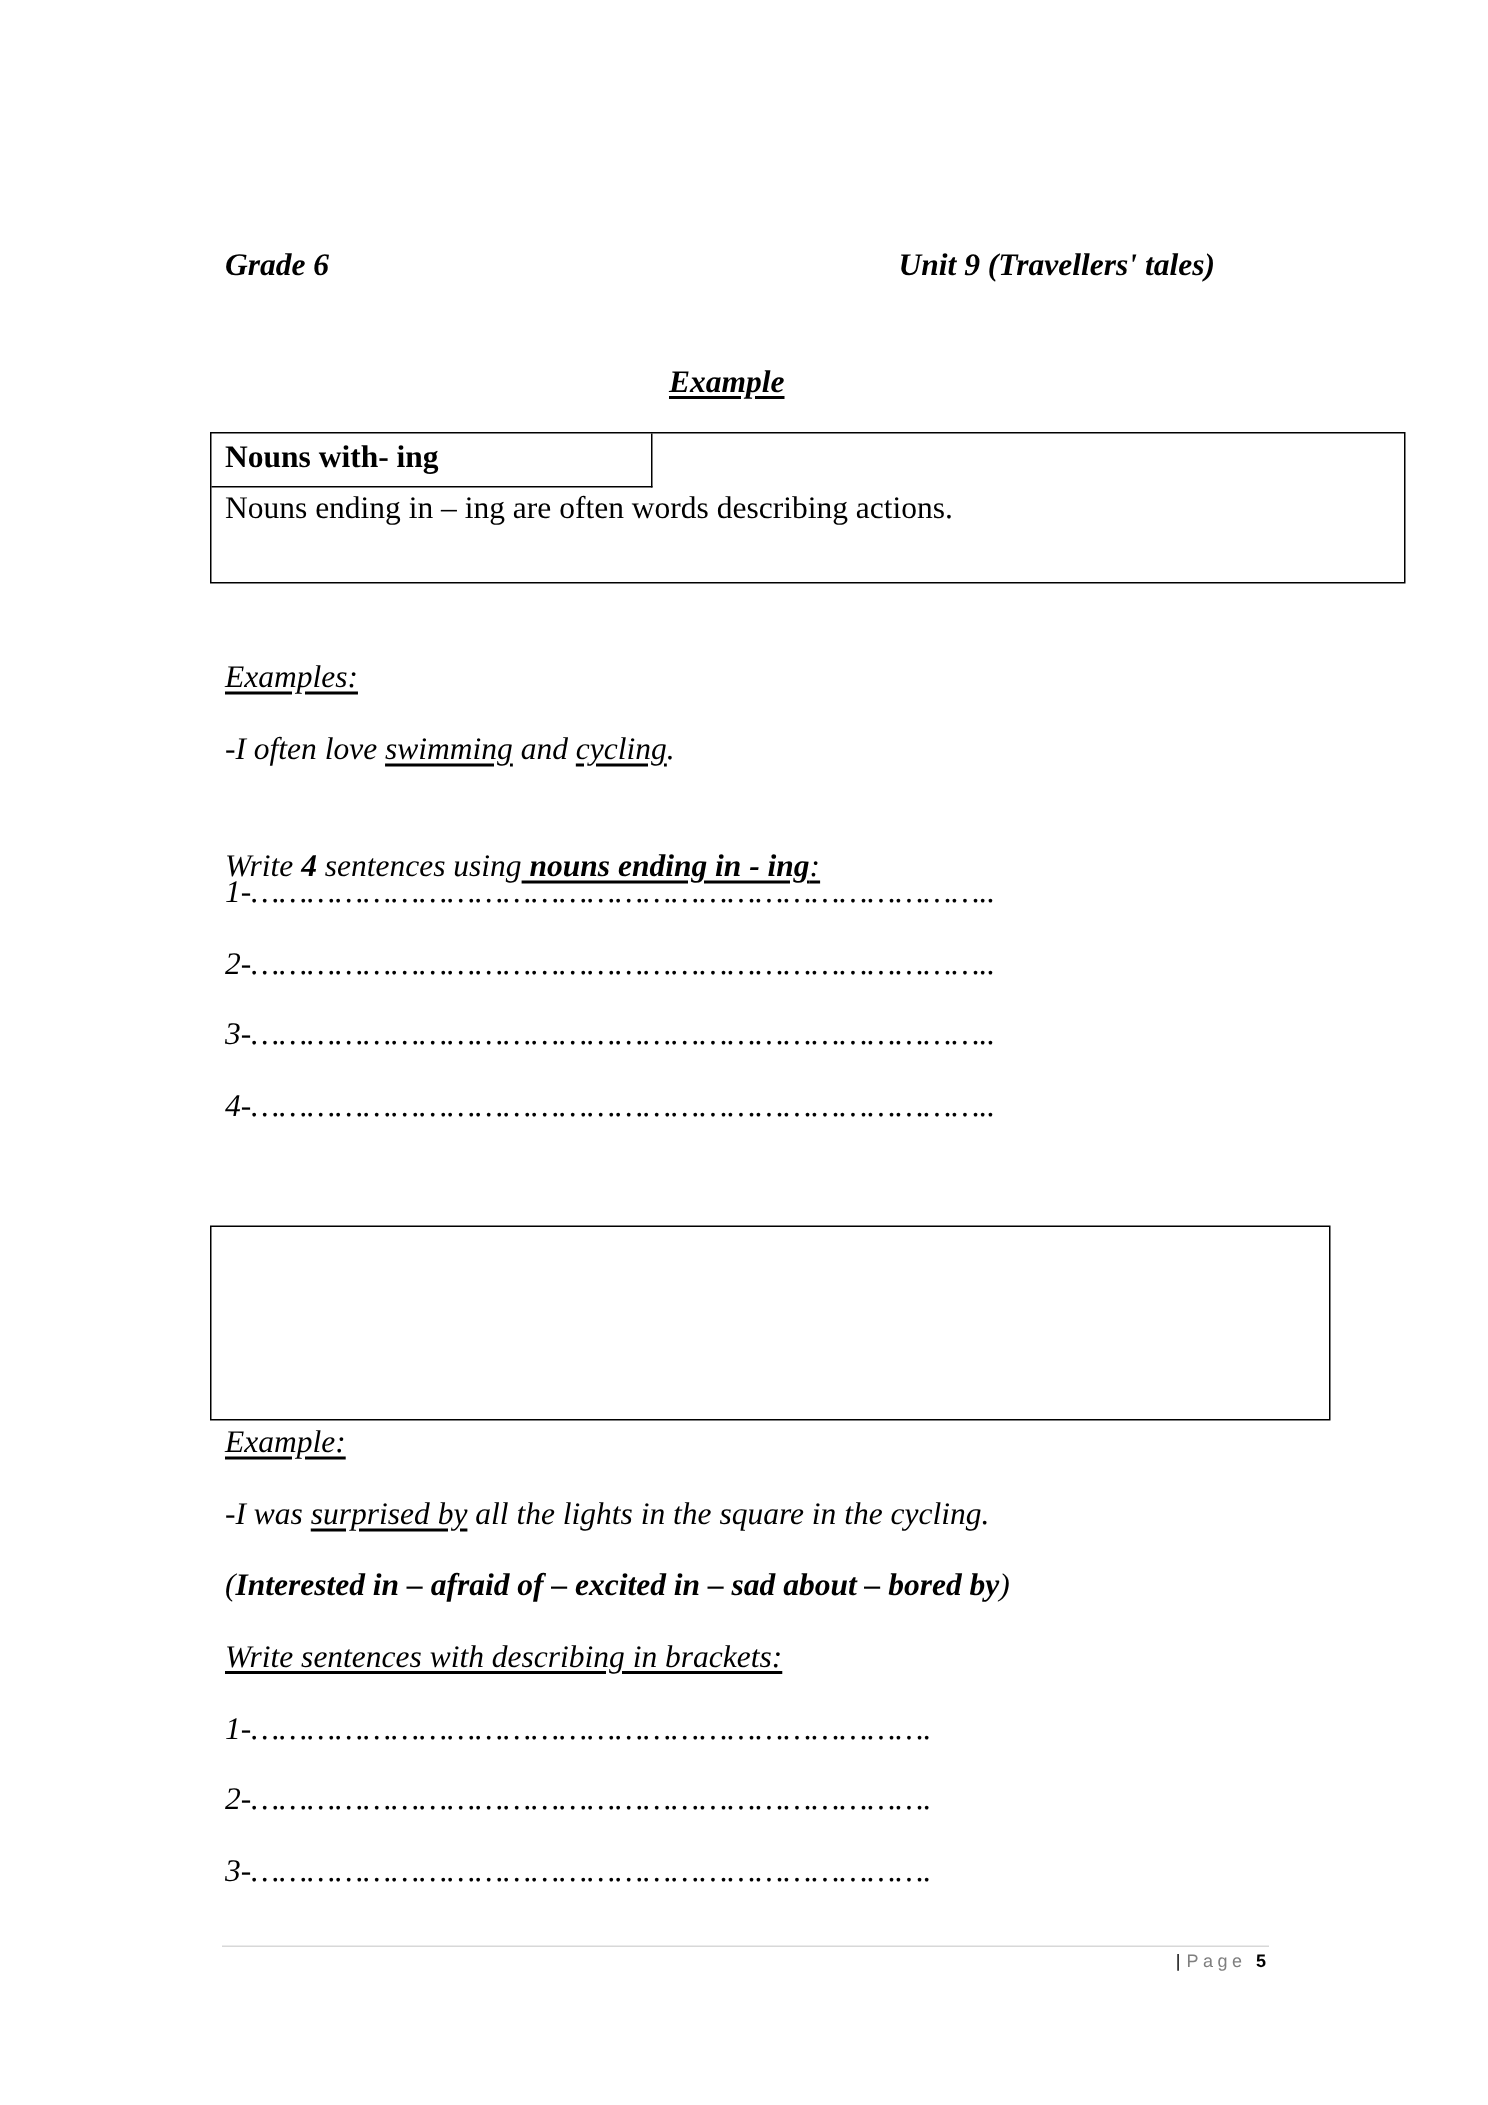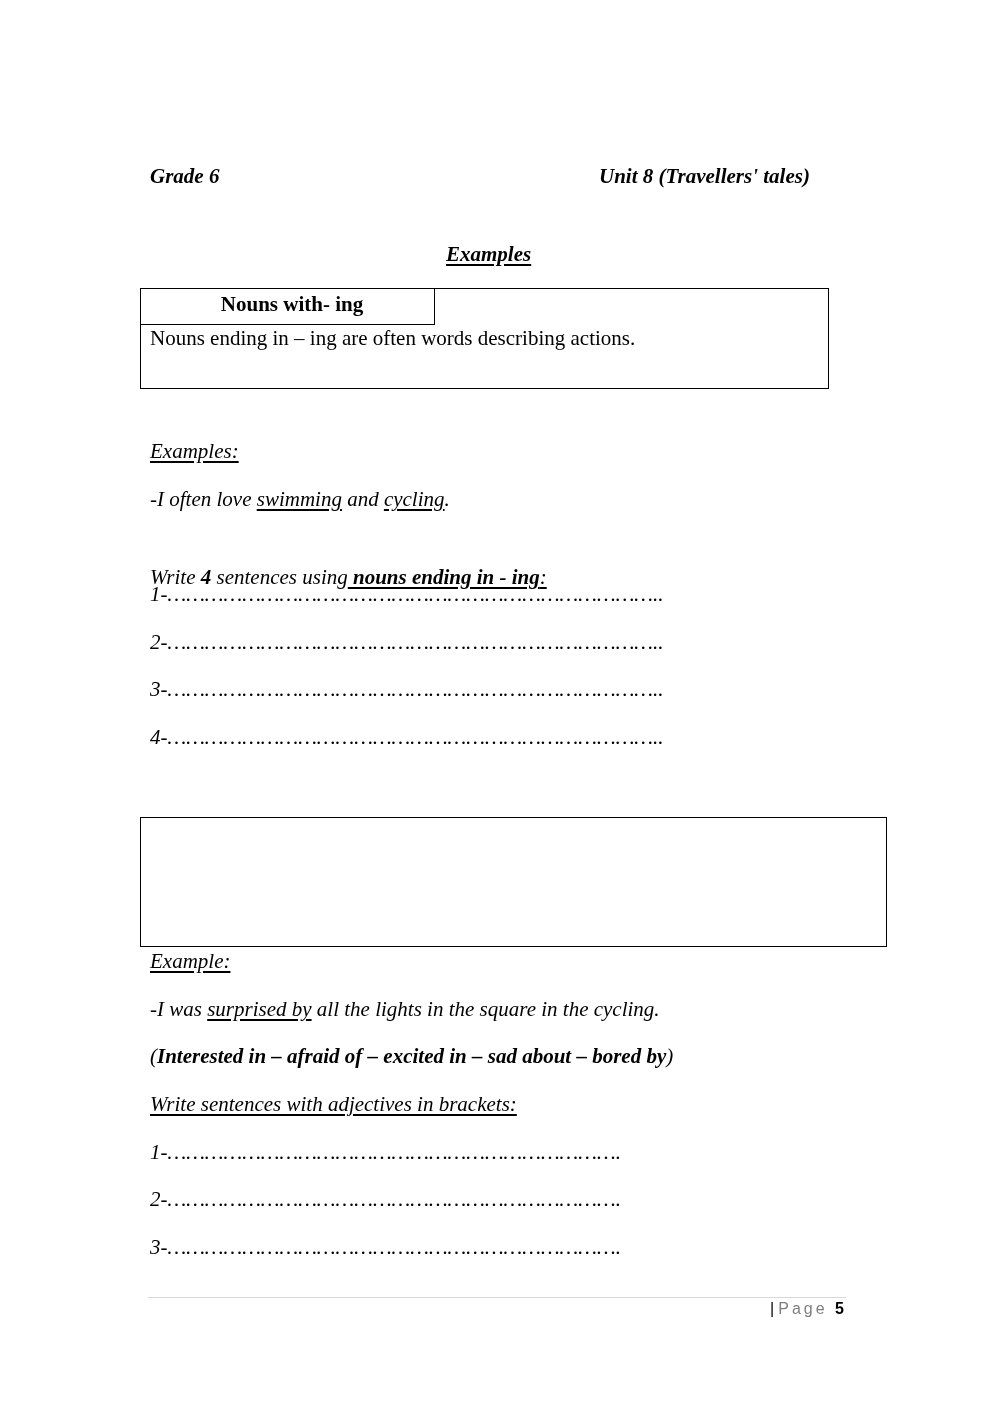--- a/index.html
+++ b/index.html
@@ -7,33 +7,33 @@
          font-family: "Liberation Serif", serif; color: #000; font-size: 21px; }
   .abs { position: absolute; white-space: nowrap; font-style: italic; }
   .b { font-weight: bold; }
   .u { text-decoration: underline; text-underline-offset: 3px; }
   .box { position: absolute; border: 1px solid #000; box-sizing: border-box; }
   .box-title { position: absolute; border-right: 1px solid #000; border-bottom: 1px solid #000;
                box-sizing: border-box; font-weight: bold; padding-left: 9px; }
   .box-body { position: absolute; left: 9px; }
   .footer-line { position: absolute; left: 148px; top: 1297px; width: 698px; height: 1px; background: #d8d8d8; }
   .footer { position: absolute; top: 1300px; right: 148px; font-family: "Liberation Sans", sans-serif;
-            font-size: 16px; color: #7f7f7f; letter-spacing: 3px; }
+            font-size: 12px; color: #7f7f7f; letter-spacing: 3px; }
   .footer .bar { color: #000; letter-spacing: 0; margin-right: 4px; }
   .footer .num { color: #000; font-weight: bold; letter-spacing: 0; }
 </style>
 </head>
 <body>
 
 <div class="abs b" style="left:150px; top:164px;">Grade 6</div>
-<div class="abs b" style="left:599px; top:164px;">Unit 8 (Travellers' tales)</div>
+<div class="abs b" style="left:599px; top:164px;">Unit 9 (Travellers' tales)</div>
 
-<div class="abs b u" style="left:446px; top:242px;">Examples</div>
+<div class="abs b u" style="left:446px; top:242px;">Example</div>
 
-<div class="box" style="left:140px; top:288px; width:689px; height:101px;text-align:center;">
+<div class="box" style="left:140px; top:288px; width:797px; height:101px;">
   <div class="box-title" style="left:0; top:0; width:294px; height:36px; line-height:30px;">Nouns with- ing</div>
   <div class="box-body" style="top:37px;">Nouns ending in – ing are often words describing actions.</div>
 </div>
 
 <div class="abs u" style="left:150px; top:439px;">Examples:</div>
 
 <div class="abs" style="left:150px; top:487px;">
   <span>-I often love </span><span class="u">swimming</span><span> and </span><span class="u">cycling</span><span>.</span>
 </div>
 
@@ -52,21 +52,21 @@
 <div class="abs u" style="left:150px; top:949px;">Example:</div>
 
 <div class="abs" style="left:150px; top:997px;">
   <span>-I was </span><span class="u">surprised by</span><span> all the lights in the square in the cycling.</span>
 </div>
 
 <div class="abs" style="left:150px; top:1044px;">
   <span>(</span><span class="b">Interested in – afraid of – excited in – sad about – bored by</span><span>)</span>
 </div>
 
-<div class="abs u" style="left:150px; top:1092px;">Write sentences with adjectives in brackets:</div>
+<div class="abs u" style="left:150px; top:1092px;">Write sentences with describing in brackets:</div>
 
 <div class="abs" style="left:150px; top:1140px;">1-……………………………………………………………….</div>
 <div class="abs" style="left:150px; top:1187px;">2-……………………………………………………………….</div>
 <div class="abs" style="left:150px; top:1235px;">3-……………………………………………………………….</div>
 
 <div class="footer-line"></div>
 <div class="footer">
   <span class="bar">|</span><span>Page</span> <span class="num">5</span>
 </div>
 

